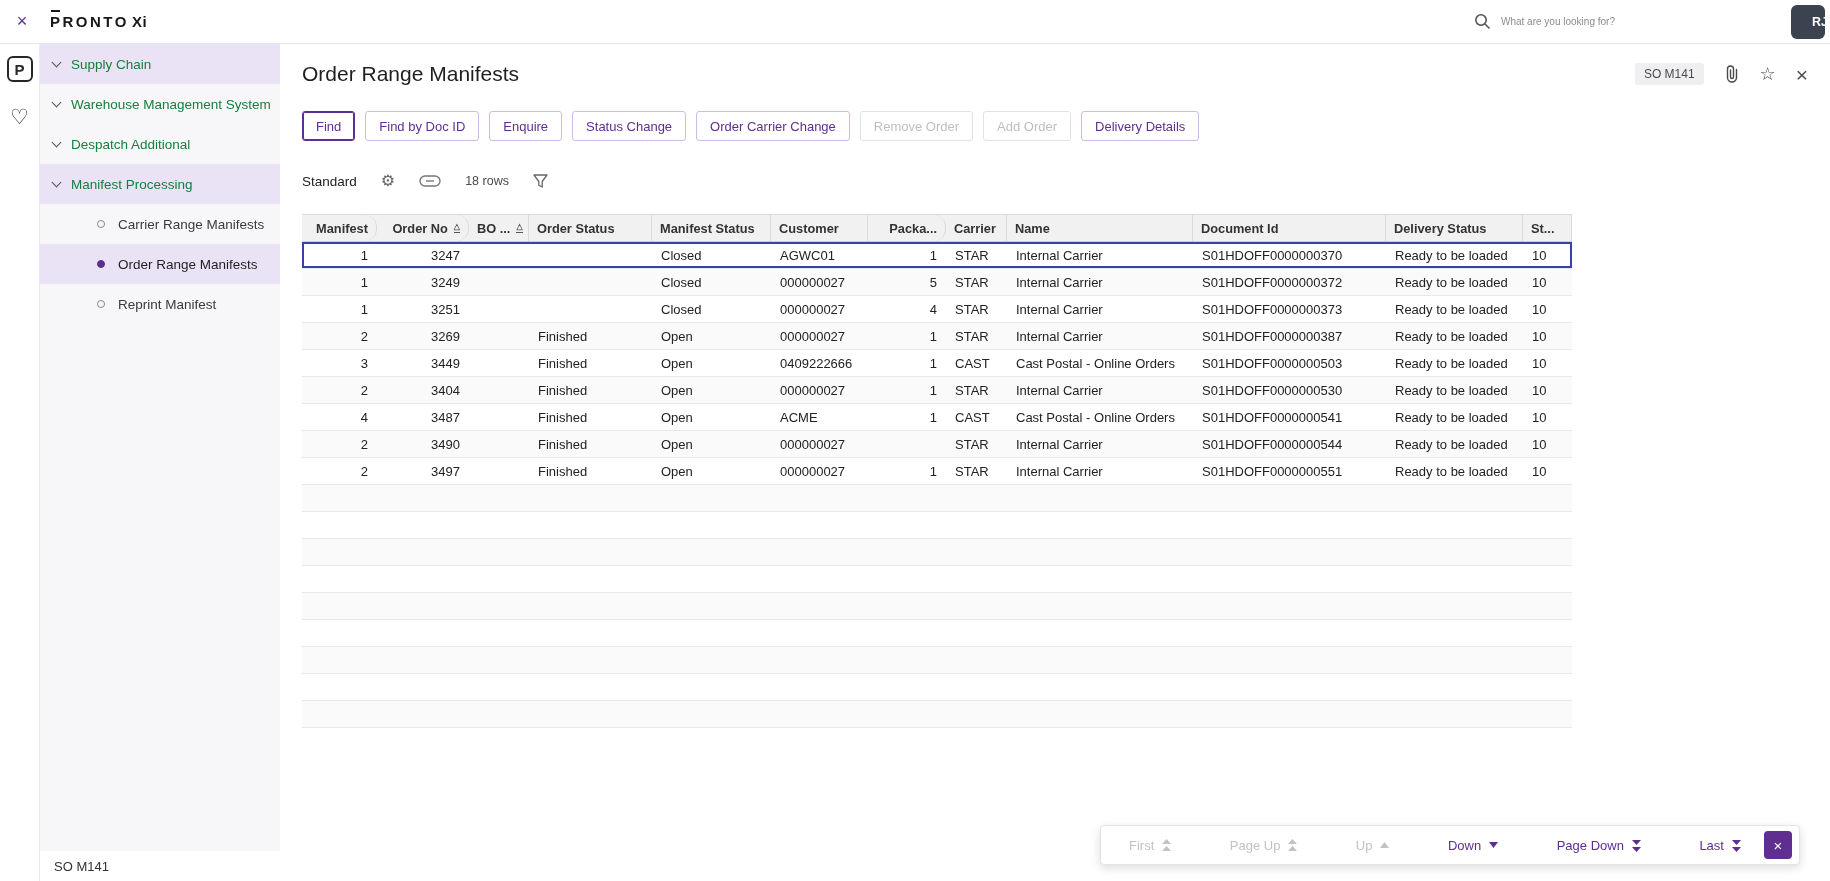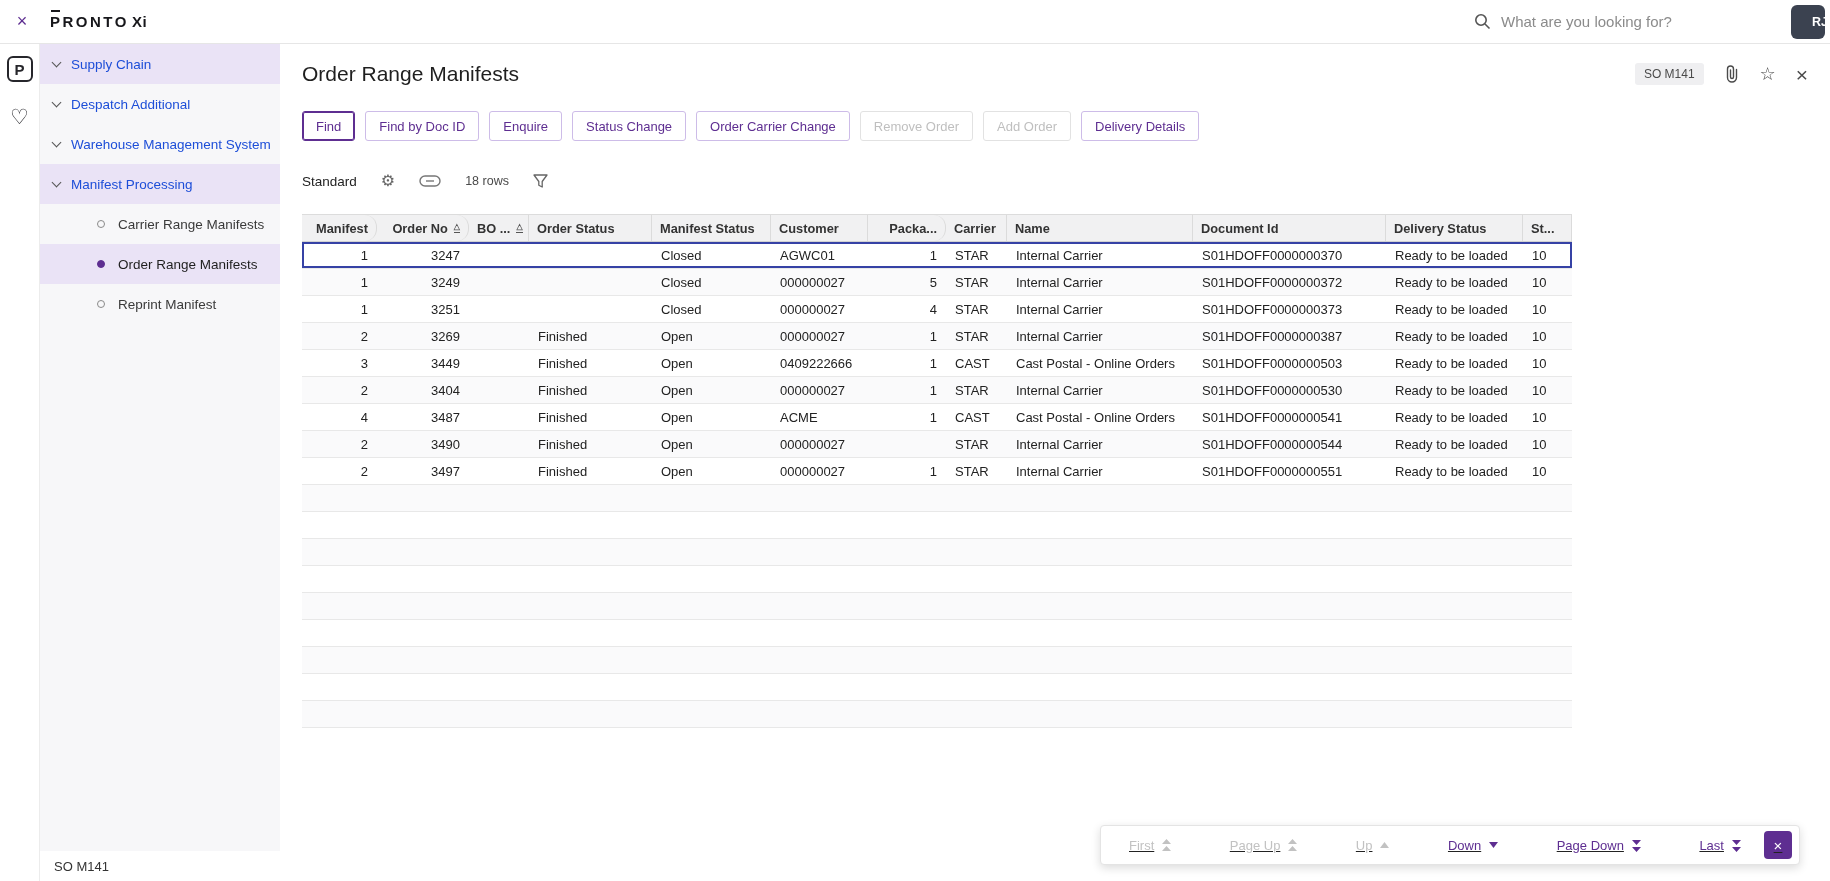--- a/index.html
+++ b/index.html
@@ -8,33 +8,33 @@
   .app { display:flex; flex-direction:column; height:100%; }
 
   
   .topbar { height:44px; flex-shrink:0; display:flex; align-items:center; background:#fff; border-bottom:1px solid #E6E6E6; }
   .tb-close { width:44px; height:100%; background:none; border:none; color:#5E2E91; font-size:18px; cursor:pointer; font-family:inherit; }
   .brand { font-size:15px; font-weight:700; letter-spacing:2.5px; color:#17171b; position:relative; margin-left:6px; }
   .brand::before { content:""; position:absolute; top:-3px; left:1px; width:9px; height:2px; background:#17171b; }
   .brand .xi { font-weight:600; letter-spacing:0.5px; margin-left:3px; }
   .search { margin-left:auto; display:flex; align-items:center; gap:10px; }
   .search svg { display:block; }
-  .search input { border:none; outline:none; font-size:15px; width:250px; color:#4d7c0f; font-family:inherit; background:transparent; }
+  .search input { border:none; outline:none; font-size:10px; width:250px; color:#4d7c0f; font-family:inherit; background:transparent; }
   .search input::placeholder { color:#8b8b8b; }
   .avatar { width:34px; height:34px; border-radius:6px; background:#3B4250; color:#fff; font-size:12.5px; font-weight:700; display:flex; align-items:center; justify-content:center; margin:0 5px 0 40px; cursor:pointer;padding-left:24px; }
 
   
   .shell { display:flex; flex:1; min-height:0; position:relative; }
 
   .rail { width:40px; flex-shrink:0; background:#fff; border-right:1px solid #ECECEC; display:flex; flex-direction:column; align-items:center; padding-top:12px; gap:24px; }
   .p-box { width:26px; height:26px; border:2px solid #26262b; border-radius:6px; font-weight:700; font-size:15px; color:#26262b; display:flex; align-items:center; justify-content:center; cursor:pointer; }
   .heart { font-size:21px; color:#26262b; line-height:1; cursor:pointer; }
 
   .sidebar { width:240px; flex-shrink:0; background:#F7F7F9; position:relative; }
-  .side-item { height:40px; display:flex; align-items:center; padding-left:13px; gap:11px; font-size:13.5px; color:#1d4ed8; cursor:pointer; }
+  .side-item { height:40px; display:flex; align-items:center; padding-left:13px; gap:11px; font-size:13.5px; color:#15803d; cursor:pointer; }
   .side-item.hl { background:#EAE3F6; }
   .chev { width:7px; height:7px; border-right:1.6px solid #555; border-bottom:1.6px solid #555; transform:rotate(45deg); margin-top:-4px; flex-shrink:0; }
   .sub-item { height:40px; display:flex; align-items:center; padding-left:57px; gap:13px; font-size:13.5px; color:#3a3a3a; cursor:pointer; }
   .sub-item.sel { background:#EAE3F6; color:#1f1f1f; }
   .bullet { width:8px; height:8px; border:1.5px solid #8a8a8a; border-radius:50%; flex-shrink:0; }
   .sub-item.sel .bullet { background:#5E2E91; border-color:#5E2E91; }
   .sidebar-footer { position:absolute; bottom:0; left:0; right:0; height:30px; background:#fff; display:flex; align-items:center; padding-left:14px; font-size:13px; color:#333; }
 
   
   .main { flex:1; min-width:0; background:#fff; position:relative; padding-left:22px; }
@@ -59,21 +59,21 @@
   .g-hcell { display:flex; align-items:center; padding:0 8px; font-size:12.8px; font-weight:700; color:#333; border-right:1px solid #DBDBDB; white-space:nowrap; overflow:hidden; cursor:pointer; flex-shrink:0; }
   .g-hcell.r { justify-content:flex-end;border-radius:12px; }
   .sort { font-size:8px; color:#555; border-bottom:1px solid #555; margin-left:6px; line-height:1.1; }
   .g-body .g-row { display:flex; height:27px; border-bottom:1px solid #E8E8E8; }
   .g-body .g-row:nth-child(even) { background:#FAFAFB; }
   .g-row.selected { box-shadow:inset 0 0 0 2px #3642A5; }
   .g-cell { display:flex; align-items:center; padding:0 9px; font-size:13px; color:#222; white-space:nowrap; overflow:hidden; flex-shrink:0; }
   .g-cell.r { justify-content:flex-end; }
 
   
-  .pager { position:absolute; bottom:16px; right:30px; width:700px; height:40px; background:#fff; border:1px solid #E4E4E4; border-radius:4px; box-shadow:0 3px 10px rgba(0,0,0,.14); display:flex; align-items:center; padding:0 7px 0 28px;text-decoration:underline; }
+  .pager { position:absolute; bottom:16px; right:30px; width:700px; height:40px; background:#fff; border:1px solid #E4E4E4; border-radius:4px; box-shadow:0 3px 10px rgba(0,0,0,.14); display:flex; align-items:center; padding:0 7px 0 28px; }
   .pager-btns { flex:1; display:flex; align-items:center; justify-content:space-between; padding-right:22px; }
   .pbtn { display:flex; align-items:center; gap:7px; font-size:13px; color:#5E2E91; background:none; border:none; cursor:pointer; font-family:inherit; }
   .pbtn.disabled { color:#C2C2C2; cursor:default; }
   .pbtn svg { display:block; }
   .pclose { width:28px; height:28px; background:#5E2E91; border:none; border-radius:4px; color:#fff; font-size:15px; display:flex; align-items:center; justify-content:center; cursor:pointer; font-family:inherit; }
 </style>
 </head>
 <body>
 
 <div class="app">
@@ -101,25 +101,25 @@
     </nav>
 
     <aside class="sidebar">
       <div id="sidebar-nav">
           <div class="side-item hl">
             <span class="chev"></span>
             <span>Supply Chain</span>
           </div>
           <div class="side-item">
             <span class="chev"></span>
-            <span>Despatch Additional</span>
+            <span>Warehouse Management System</span>
           </div>
           <div class="side-item">
             <span class="chev"></span>
-            <span>Warehouse Management System</span>
+            <span>Despatch Additional</span>
           </div>
           <div class="side-item hl">
             <span class="chev"></span>
             <span>Manifest Processing</span>
           </div>
           <div class="sub-item">
             <span class="bullet"></span>
             <span>Carrier Range Manifests</span>
           </div>
           <div class="sub-item sel">

